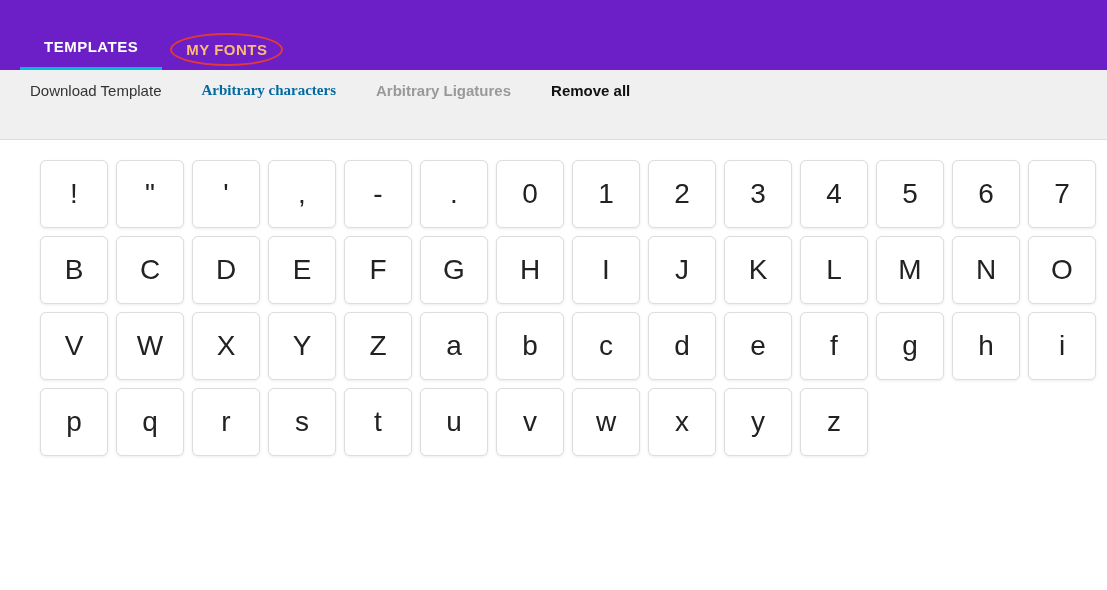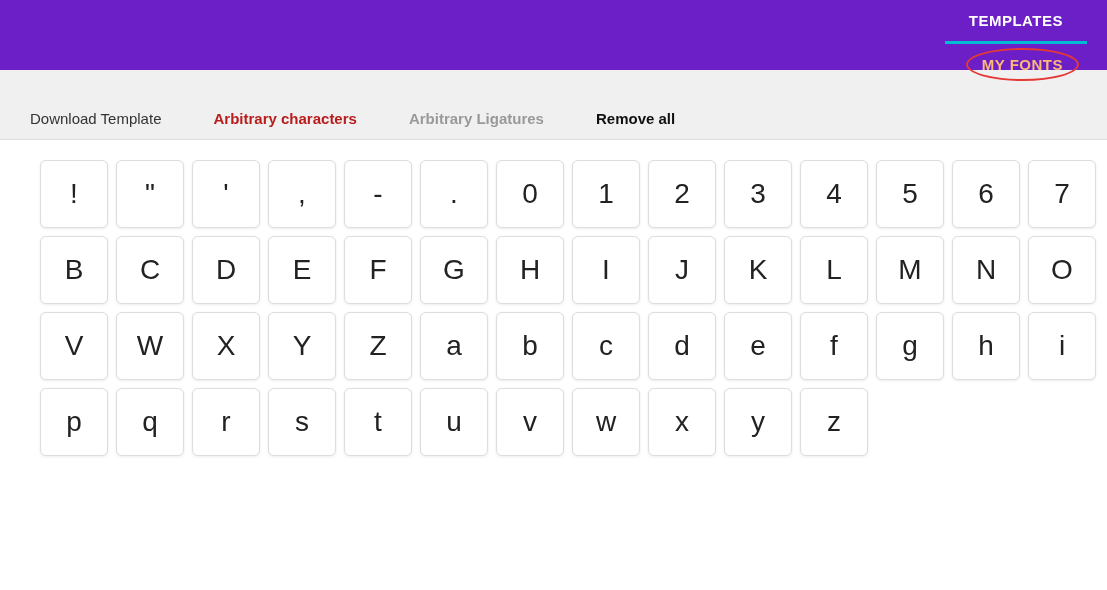--- a/index.html
+++ b/index.html
@@ -6,21 +6,20 @@
     body { font-family: Arial, sans-serif; background: #fff; width: 1107px; height: 590px; overflow: hidden; }
 
     
     #header {
       background: #6c1fc6;
       height: 70px;
       display: flex;
       align-items: flex-end;
       padding: 0 20px;
       gap: 0;
-      flex-direction: column;
     }
     .nav-tab {
       padding: 12px 24px;
       color: #fff;
       font-weight: bold;
       font-size: 15px;
       cursor: pointer;
       letter-spacing: 0.5px;
       position: relative;
     }
@@ -45,36 +44,37 @@
       border: 2px solid #e53935;
       border-radius: 50%;
       pointer-events: none;
     }
 
     
     #subtabs {
       background: #f0f0f0;
       height: 70px;
       display: flex;
-      align-items: flex-end;
+      align-items: flex-start;
       padding: 0 10px;
       border-bottom: 1px solid #ddd;
-      gap: 12px;
+      gap: 0;
     }
     .subtab {
       padding: 12px 20px;
       font-size: 15px;
       cursor: pointer;
       color: #333;
       font-weight: normal;
       white-space: nowrap;
     }
     .subtab.active {
       font-weight: bold;
-      color: #b91c1c;
+      color: #0369a1;
+      font-family: Liberation Serif, serif;
     }
     .subtab.muted {
       color: #999;
       font-weight: bold;
     }
     .subtab.bold-tab {
       font-weight: bold;
       color: #111;
     }
 

